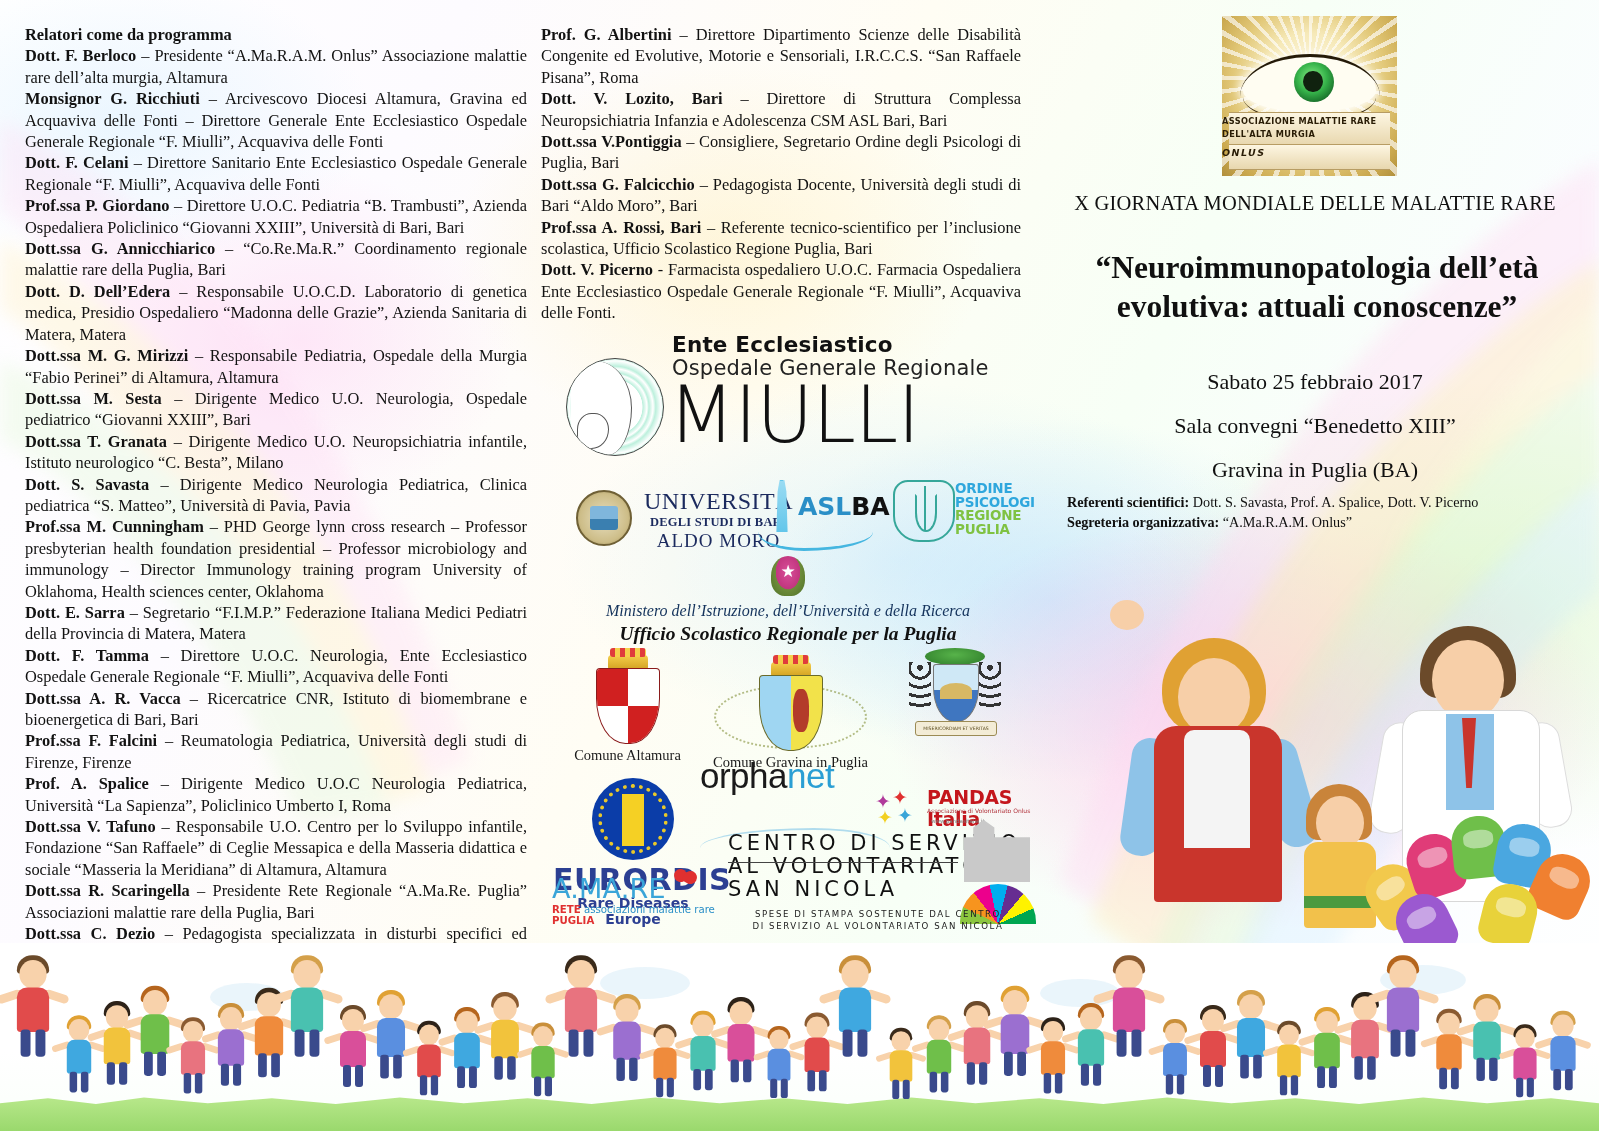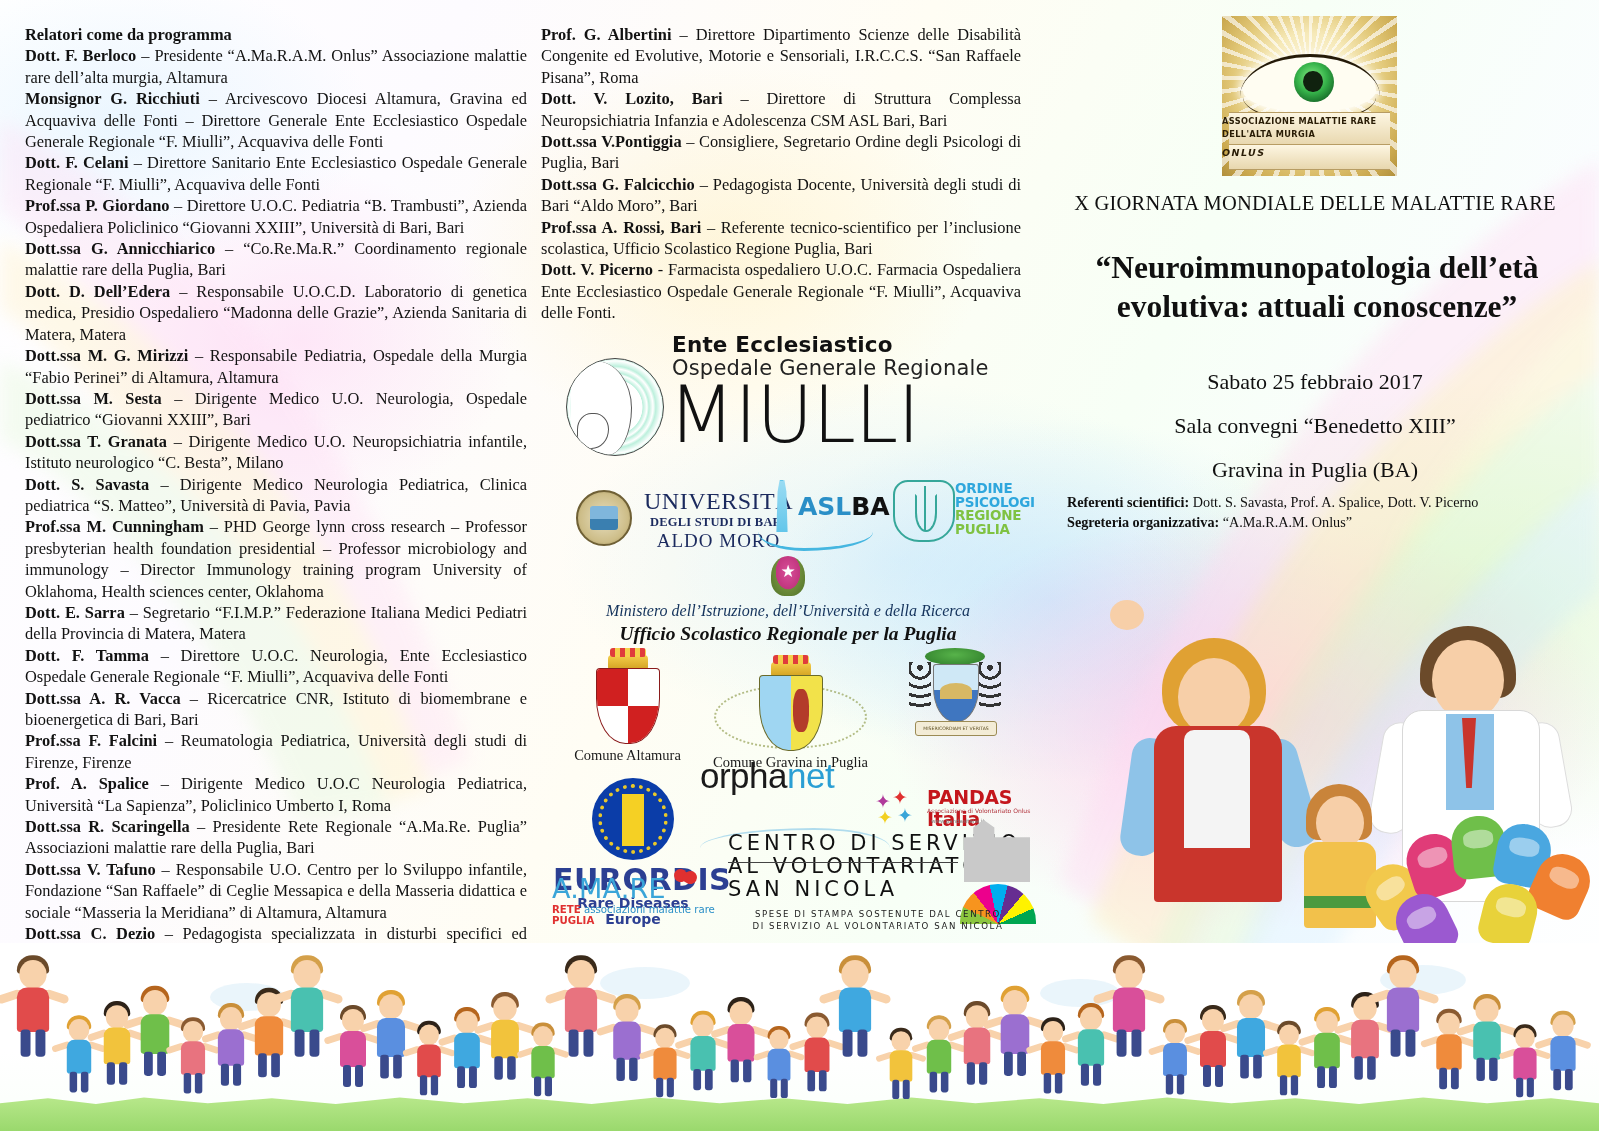--- a/index.html
+++ b/index.html
@@ -240,22 +240,22 @@
       <p><span class="nm">Dott.ssa M. G. Mirizzi</span><span> – Responsabile Pediatria, Ospedale della Murgia “Fabio Perinei” di Altamura, Altamura</span></p>
       <p><span class="nm">Dott.ssa M. Sesta</span><span> – Dirigente Medico U.O. Neurologia, Ospedale pediatrico “Giovanni XXIII”, Bari</span></p>
       <p><span class="nm">Dott.ssa T. Granata</span><span> – Dirigente Medico U.O. Neuropsichiatria infantile, Istituto neurologico “C. Besta”, Milano</span></p>
       <p><span class="nm">Dott. S. Savasta</span><span> – Dirigente Medico Neurologia Pediatrica, Clinica pediatrica “S. Matteo”, Università di Pavia, Pavia</span></p>
       <p><span class="nm">Prof.ssa M. Cunningham</span><span> – PHD George lynn cross research – Professor presbyterian health foundation presidential – Professor microbiology and immunology – Director Immunology training program University of Oklahoma, Health sciences center, Oklahoma</span></p>
       <p><span class="nm">Dott. E. Sarra</span><span> – Segretario “F.I.M.P.” Federazione Italiana Medici Pediatri della Provincia di Matera, Matera</span></p>
       <p><span class="nm">Dott. F. Tamma</span><span> – Direttore U.O.C. Neurologia, Ente Ecclesiastico Ospedale Generale Regionale “F. Miulli”, Acquaviva delle Fonti</span></p>
       <p><span class="nm">Dott.ssa A. R. Vacca</span><span> – Ricercatrice CNR, Istituto di biomembrane e bioenergetica di Bari, Bari</span></p>
       <p><span class="nm">Prof.ssa F. Falcini</span><span> – Reumatologia Pediatrica, Università degli studi di Firenze, Firenze</span></p>
       <p><span class="nm">Prof. A. Spalice</span><span> – Dirigente Medico U.O.C Neurologia Pediatrica, Università “La Sapienza”, Policlinico Umberto I, Roma</span></p>
+      <p><span class="nm">Dott.ssa V. Tafuno</span><span> – Responsabile U.O. Centro per lo Sviluppo infantile, Fondazione “San Raffaele” di Ceglie Messapica e della Masseria didattica e sociale “Masseria la Meridiana” di Altamura, Altamura</span></p>
       <p><span class="nm">Dott.ssa R. Scaringella</span><span> – Presidente Rete Regionale “A.Ma.Re. Puglia” Associazioni malattie rare della Puglia, Bari</span></p>
-      <p><span class="nm">Dott.ssa V. Tafuno</span><span> – Responsabile U.O. Centro per lo Sviluppo infantile, Fondazione “San Raffaele” di Ceglie Messapica e della Masseria didattica e sociale “Masseria la Meridiana” di Altamura, Altamura</span></p>
       <p><span class="nm">Dott.ssa C. Dezio</span><span> – Pedagogista specializzata in disturbi specifici ed aspecifici di apprendimento</span></p>
       <p><span class="nm">Dott.ssa A. Cammalleri</span><span> – Dirigente Ufficio Scolastico Regione Puglia, Bari</span></p>
       <p><span class="nm">Dott. M. Natuzzi</span><span> – Vice Segretario “F.I.M.P.” Federazione Italiana Medici Pediatri della Provincia di Bari e B.A.T., Altamura</span></p>
     </div>
 
     <div class="col colM">
       <p><span class="nm">Prof. G. Albertini</span><span> – Direttore Dipartimento Scienze delle Disabilità Congenite ed Evolutive, Motorie e Sensoriali, I.R.C.C.S. “San Raffaele Pisana”, Roma</span></p>
       <p><span class="nm">Dott. V. Lozito, Bari</span><span> – Direttore di Struttura Complessa Neuropsichiatria Infanzia e Adolescenza CSM ASL Bari, Bari</span></p>
       <p><span class="nm">Dott.ssa V.Pontiggia</span><span> – Consigliere, Segretario Ordine degli Psicologi di Puglia, Bari</span></p>
       <p><span class="nm">Dott.ssa G. Falcicchio</span><span> – Pedagogista Docente, Università degli studi di Bari “Aldo Moro”, Bari</span></p>

